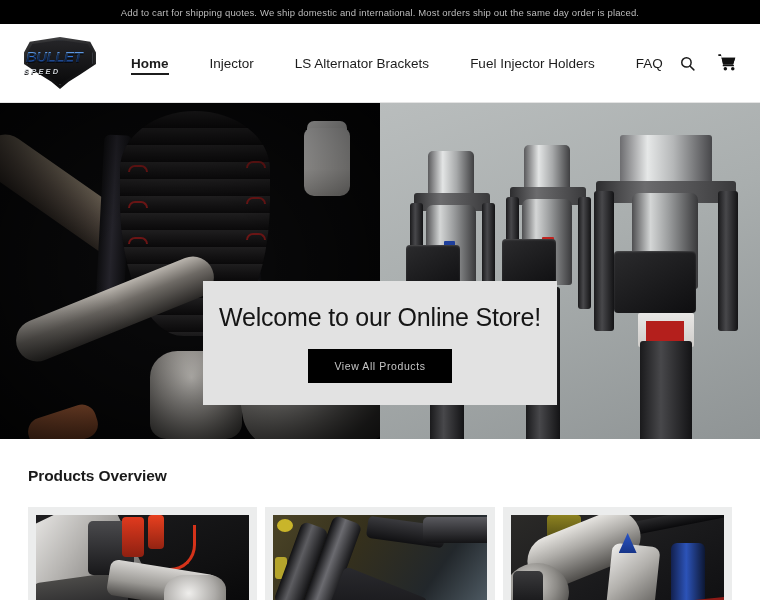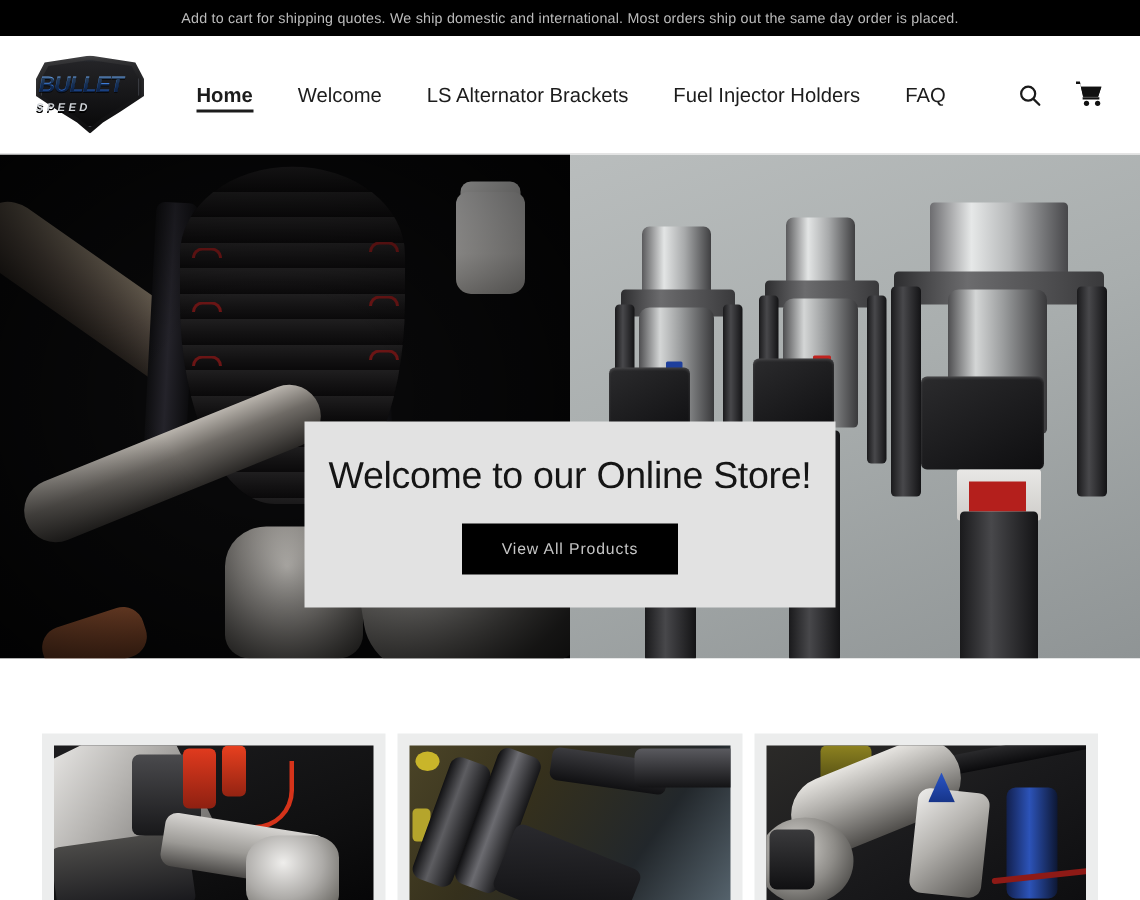--- a/index.html
+++ b/index.html
@@ -61,21 +61,21 @@
     position:absolute; top:31px; left:0; right:0;
     text-align:left;
     font-size:7.5px; font-weight:700; font-style:italic;
     letter-spacing:2.2px;
     color:#cfd3d8;
     line-height:1;
     text-shadow:0 1px 0 #000;
   }
 
   
-  .nav{ display:flex; align-items:center; gap:4px; flex:1; }
+  .nav{ display:flex; align-items:center; gap:15px; flex:1; }
   .nav-item{
     font-size:13.5px; color:#1c1c1c;
     padding:6px 13px; cursor:pointer;
     white-space:nowrap; position:relative;
   }
   .nav-item.active{ font-weight:600; }
   .nav-item.active::after{
     content:""; position:absolute;
     left:13px; right:13px; bottom:2px;
     height:1.5px; background:#1c1c1c;
@@ -315,21 +315,21 @@
 
   <div class="logo">
     <div class="logo-badge"></div>
     <div class="logo-inner"></div>
     <div class="logo-word1">BULLET</div>
     <div class="logo-word2">SPEED</div>
   </div>
 
   <nav class="nav">
     <div class="nav-item active">Home</div>
-    <div class="nav-item">Welcome</div>
+    <div class="nav-item">Injector</div>
     <div class="nav-item">LS Alternator Brackets</div>
     <div class="nav-item">Fuel Injector Holders</div>
     <div class="nav-item">FAQ</div>
   </nav>
 
   <div class="header-icons">
     <div class="icon-btn">
       <svg width="17" height="17" viewBox="0 0 24 24" fill="none" stroke="#1a1a1a" stroke-width="2.1" stroke-linecap="round">
         <circle cx="10.5" cy="10.5" r="6.6"></circle>
         <line x1="15.4" y1="15.4" x2="21" y2="21"></line>
@@ -406,20 +406,21 @@
     </div>
   </div>
 
   <div class="hero-overlay">
     <div class="hero-title">Welcome to our Online Store!</div>
     <button class="hero-btn">View All Products</button>
   </div>
 </div>
 
 <div class="products">
+  <div class="section-title">Products Overview</div>
 
   <div class="card-row">
 
     <div class="card">
       <div class="card-img c1">
         <div class="a"></div>
           <div class="h"></div>
           <div class="b"></div>
         <div class="c"></div>
           <div class="d"></div>

